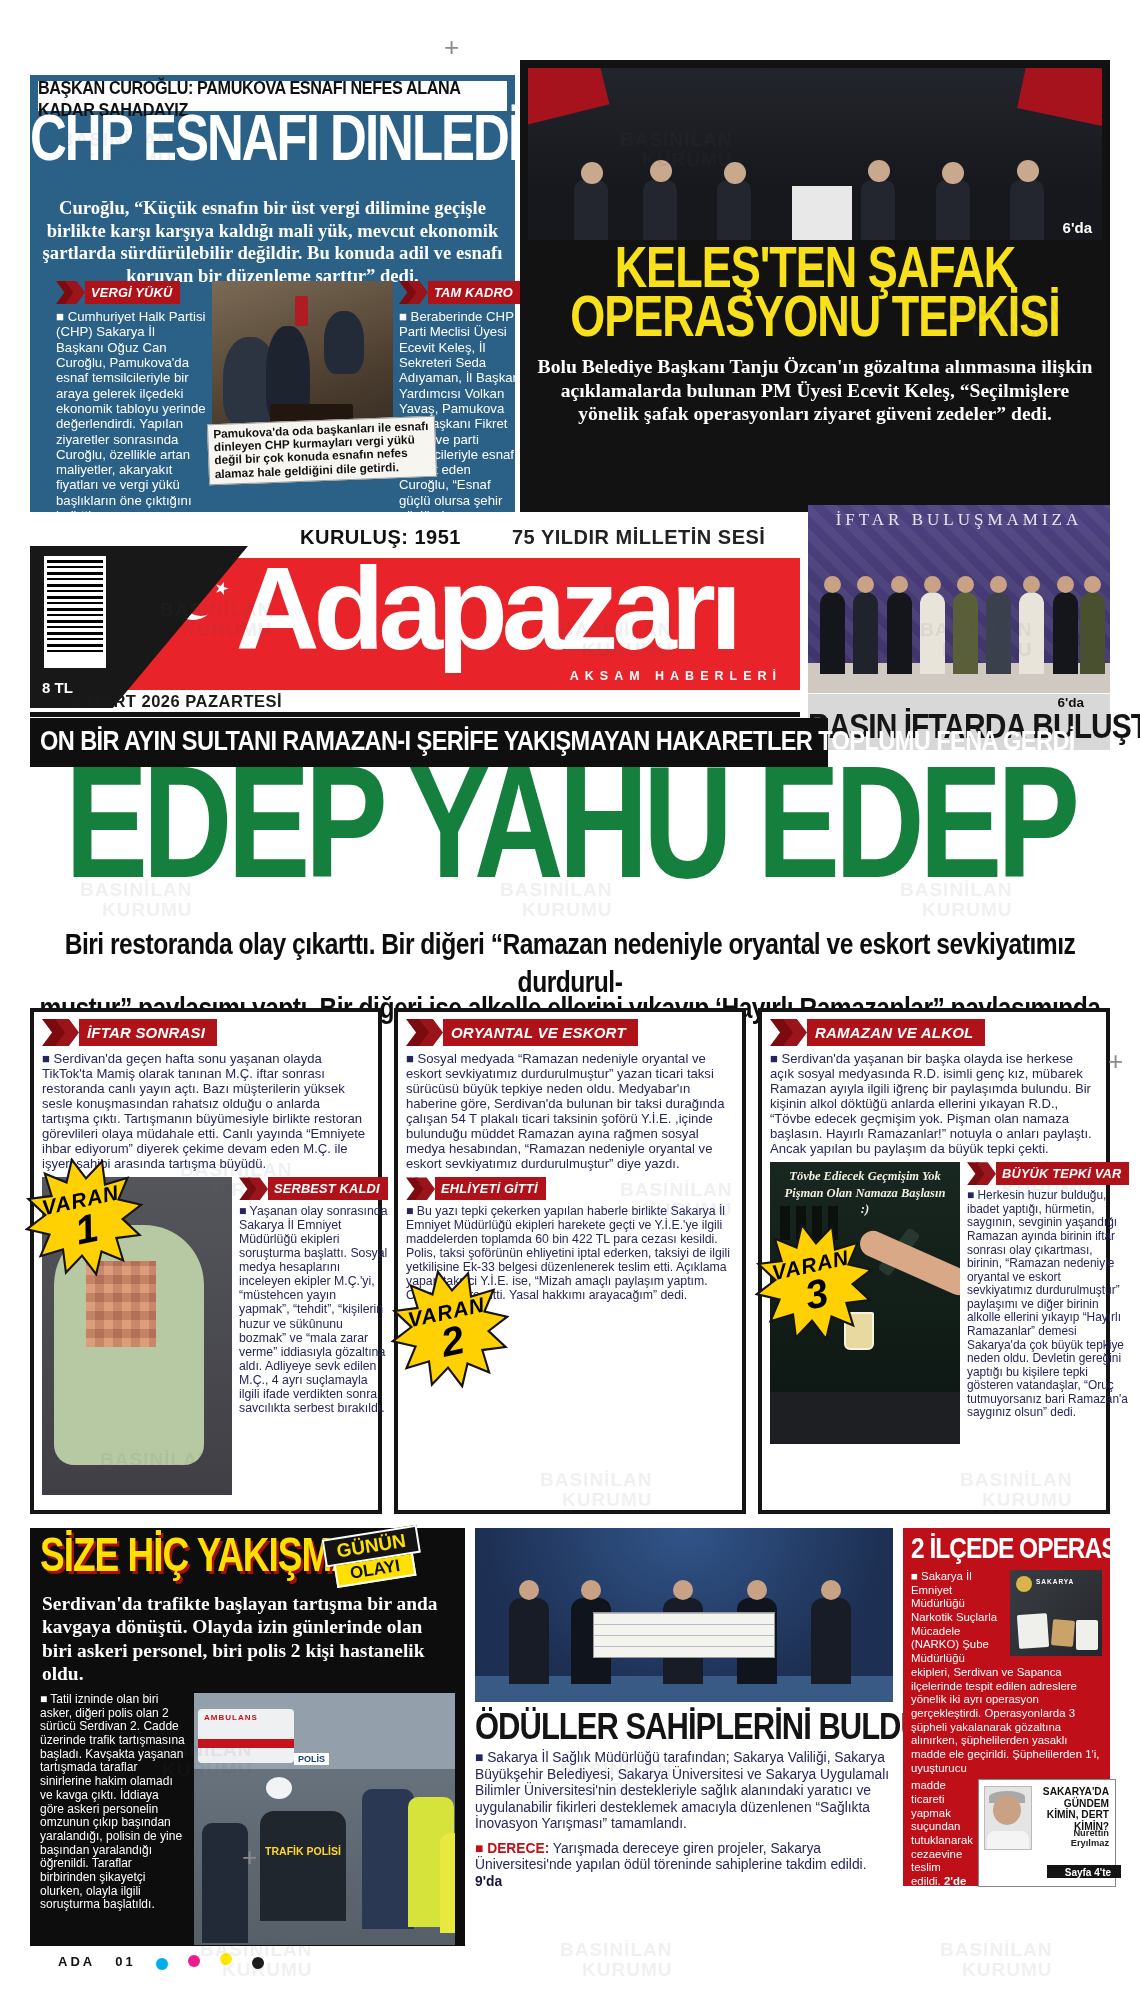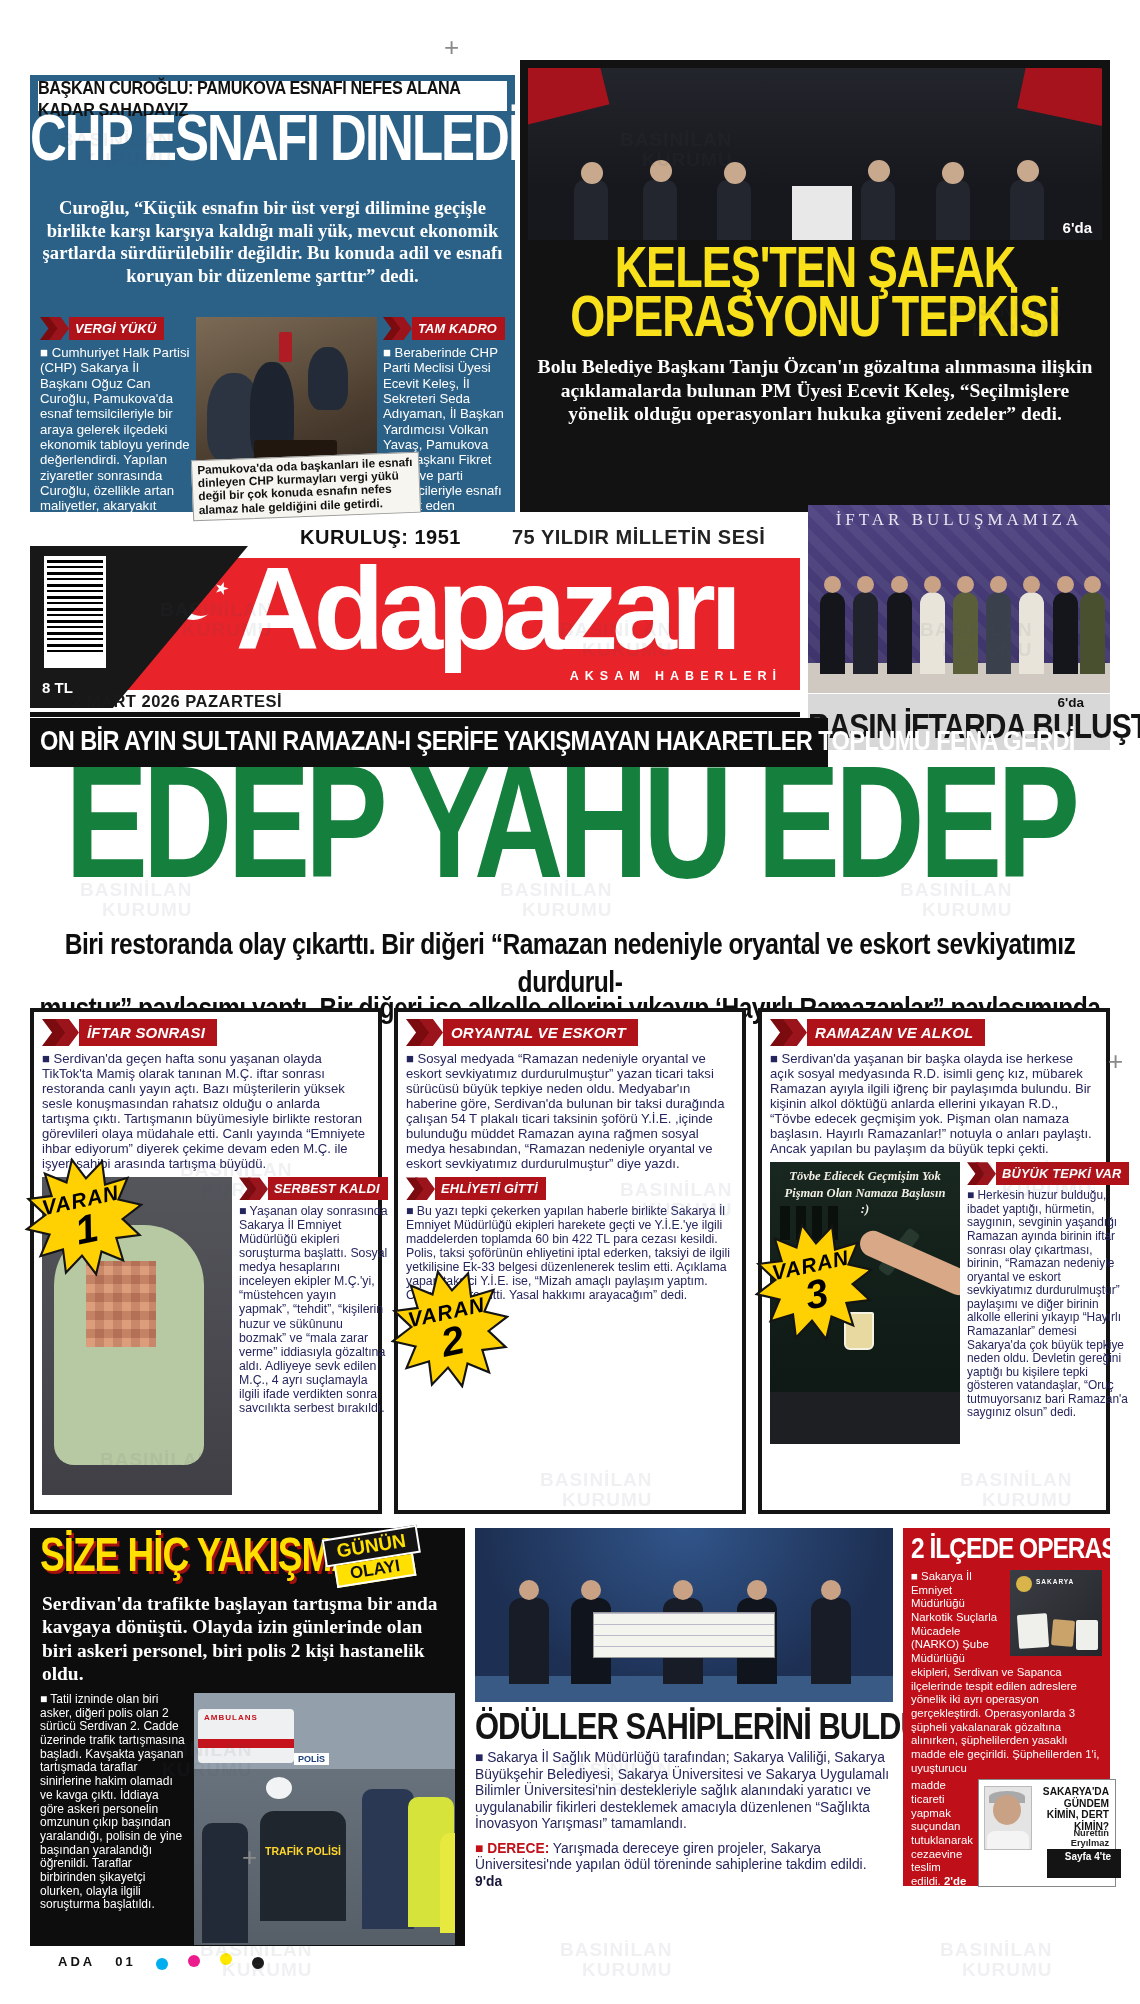--- a/index.html
+++ b/index.html
@@ -28,21 +28,21 @@
                  color:#000;font-style:italic;font-weight:900;}
   .vstar .t{font-size:21px;letter-spacing:1px;} .vstar .n{font-size:40px;line-height:.85;}
   
   #tl{left:30px;top:75px;width:485px;height:437px;background:#2b6187;padding:0;z-index:2;}
   #tl .kick{position:absolute;left:8px;top:6px;width:469px;height:30px;background:#fff;color:#111;
             display:flex;align-items:flex-start;justify-content:center;font-weight:900;font-size:16.2px;letter-spacing:-.4px;}
   #tl h1{position:absolute;left:0;top:38px;width:485px;margin:0;text-align:center;color:#fff;
          font-size:51px;font-weight:900;letter-spacing:-2px;white-space:nowrap;}
   #tl .deck{position:absolute;left:10px;top:122px;width:465px;color:#fff;text-align:center;
             font-family:"Liberation Serif","DejaVu Serif",serif;font-weight:700;font-size:18.6px;line-height:1.22;}
-  #tl .cols{position:absolute;left:10px;top:206px;width:465px;display:flex;gap:6px;margin-top:36px;}
+  #tl .cols{position:absolute;left:26px;top:206px;width:465px;display:flex;gap:6px;}
   #tl .txt{color:#fff;font-size:13.2px;line-height:1.16;margin-top:5px;}
   .photo1{position:relative;width:212px;height:186px;background:linear-gradient(160deg,#7b6a55,#4a3c2e 60%,#2e2620);overflow:visible;}
   .photo1 .fig{position:absolute;border-radius:45% 45% 30% 30%;}
   .photo1 .desk{position:absolute;left:32%;bottom:14%;width:46%;height:20%;background:#21170f;border-radius:3px;}
   .photo1 .cap{position:absolute;left:-4px;bottom:-14px;width:216px;background:#f6f5ef;color:#111;border:1px solid #9a9a9a;
                font-weight:800;font-size:11.8px;line-height:1.12;padding:3px 5px;transform:rotate(-2.2deg);}
   
   #tr{left:520px;top:60px;width:590px;height:452px;background:#121212;z-index:2;}
   .photo2{position:relative;width:574px;height:172px;margin:8px;background:linear-gradient(#23252c,#17181d 70%);overflow:hidden;}
   .photo2 .flag{position:absolute;width:90px;height:56px;background:#a7131d;}
@@ -165,21 +165,21 @@
   #br .bot{display:flex;gap:5px;margin-top:4px;}
   #br .bot .narrow{flex:1;color:#fff;font-size:11.4px;line-height:1.2;}
   .card{flex:0 0 138px;background:#fff;border:1px solid #888;height:108px;position:relative;padding:5px;box-sizing:border-box;}
   .card .por{position:absolute;left:5px;top:6px;width:46px;height:62px;background:#e4e4e4;border:1px solid #bbb;overflow:hidden;}
   .card .por i{position:absolute;left:8px;top:8px;width:28px;height:30px;border-radius:50%;background:#c9a184;}
   .card .por u{position:absolute;left:4px;top:4px;width:36px;height:12px;border-radius:50% 50% 0 0;background:#a9a9a9;}
   .card .por b{position:absolute;left:2px;bottom:0;width:42px;height:18px;background:#f4f4f4;border-radius:8px 8px 0 0;}
   .card .ttl{position:absolute;left:54px;top:6px;width:76px;text-align:right;color:#111;font-weight:900;font-size:10.2px;line-height:1.12;}
   .card .nm{position:absolute;left:54px;top:48px;width:76px;text-align:right;color:#222;font-weight:700;font-size:9.3px;}
   .card .pg{position:absolute;right:-6px;bottom:8px;background:#141414;color:#fff;font-size:10px;font-weight:700;
-            padding:2px 10px 16px 18px;}
+            padding:2px 10px 0 18px;}
   
   .footer{left:58px;top:1952px;display:flex;align-items:center;gap:20px;z-index:3;}
   .footer .code{font-weight:700;font-size:13px;letter-spacing:3px;color:#111;}
   .footer .dot{width:12px;height:12px;border-radius:50%;display:inline-block;}
 </style>
 </head>
 <body>
 
 <div id="page">
 
@@ -234,21 +234,21 @@
       <span class="bodyb" style="left:58%;bottom:0;"></span>
         <span class="head" style="left:59.2%;bottom:58px;"></span>
       <span class="bodyb" style="left:71%;bottom:0;"></span>
         <span class="head" style="left:72.2%;bottom:56px;"></span>
       <span class="bodyb" style="left:84%;bottom:0;"></span>
         <span class="head" style="left:85.2%;bottom:58px;"></span>
       <span class="pod"></span>
       <span class="pref">6'da</span>
     </div>
     <h2><span class="sqY">KELEŞ'TEN ŞAFAK</span><br><span class="sqY">OPERASYONU TEPKİSİ</span></h2>
-    <div class="deck">Bolu Belediye Başkanı Tanju Özcan'ın gözaltına alınmasına ilişkin açıklamalarda bulunan PM Üyesi Ecevit Keleş, “Seçilmişlere yönelik olduğu operasyonları hukuka güveni zedeler” dedi.</div>
+    <div class="deck">Bolu Belediye Başkanı Tanju Özcan'ın gözaltına alınmasına ilişkin açıklamalarda bulunan PM Üyesi Ecevit Keleş, “Seçilmişlere yönelik şafak operasyonları ziyaret güveni zedeler” dedi.</div>
   </div>
 
   <div class="abs founded">KURULUŞ: 1951</div>
   <div class="abs slogan">75 YILDIR MİLLETİN SESİ</div>
   <div id="mast-red" class="abs">
     <div class="crescent">
         <span class="c1"></span>
         <span class="c2"></span>
         <span class="st">★</span>
       </div>

